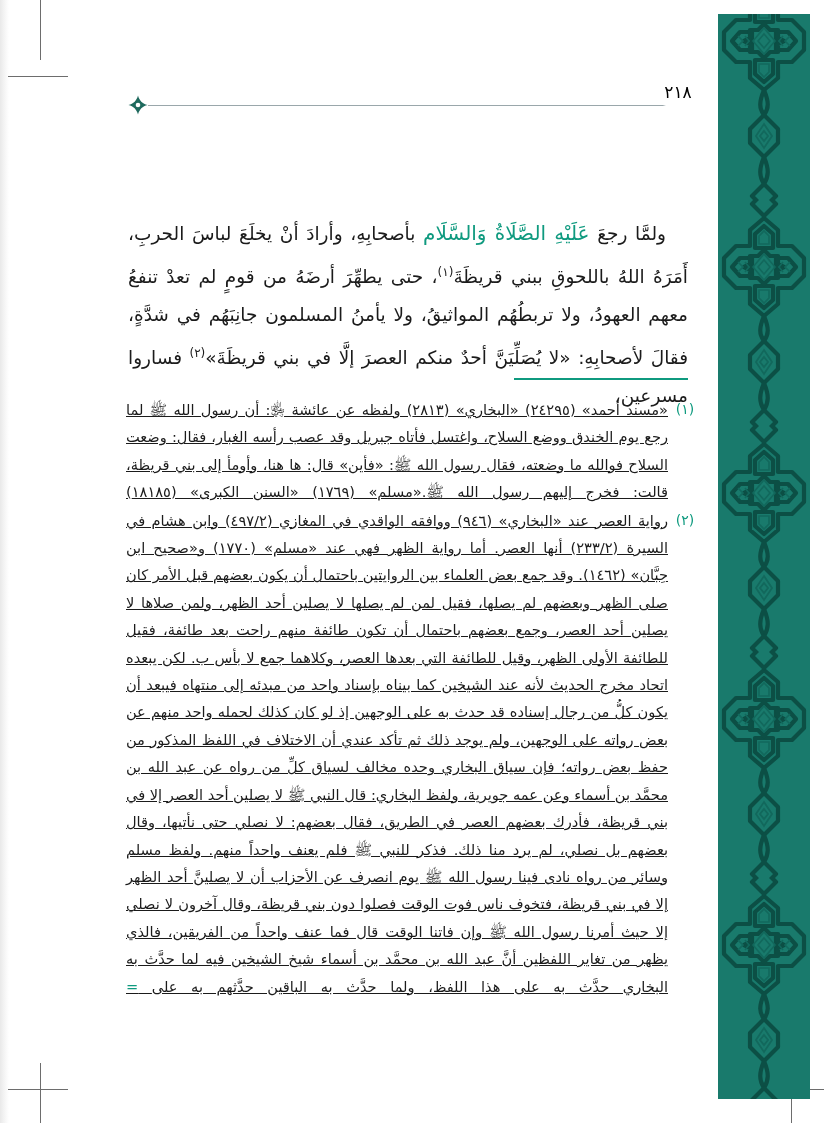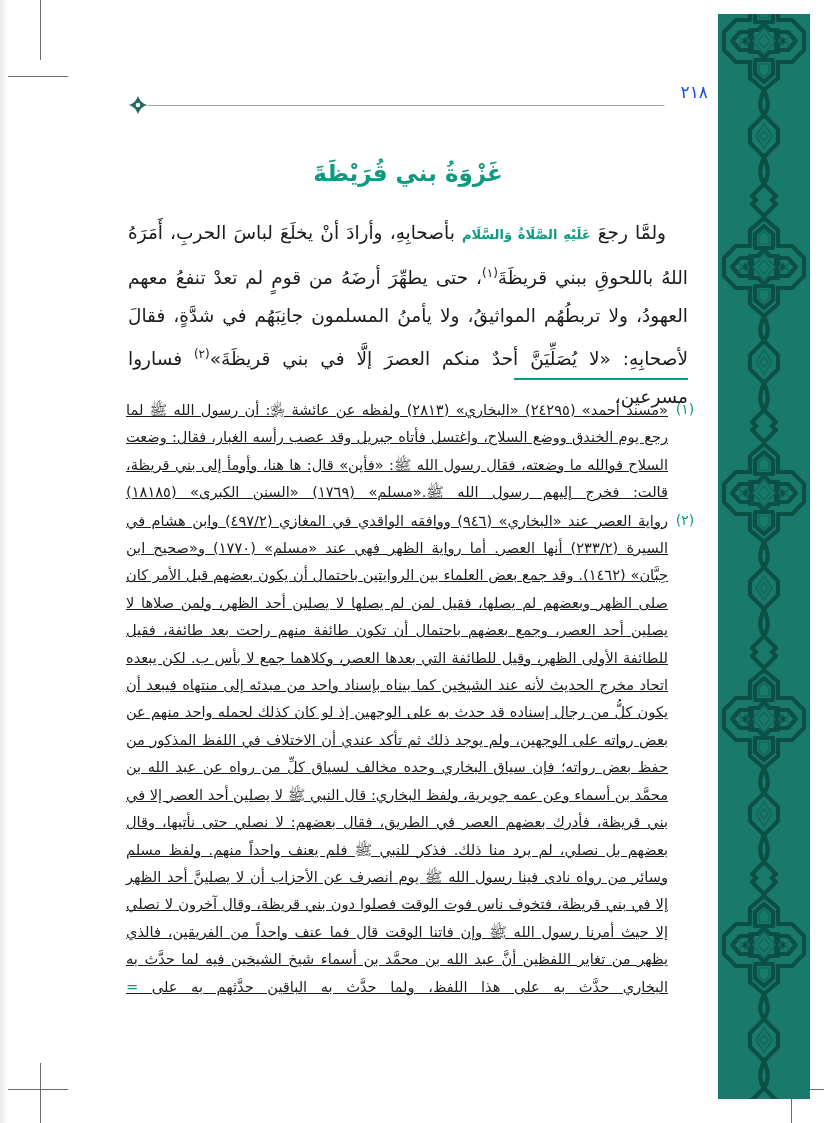--- a/index.html
+++ b/index.html
@@ -101,23 +101,23 @@
     background: #ffffff;
     border-bottom-left-radius: 40px;
     border-bottom-right-radius: 0;
     z-index: 5;
   }
   #page-number {
     position: absolute;
     right: 116px;
     top: 82px;
     width: 60px;
-    text-align: right;
+    text-align: center;
     font-size: 17px;
-    color: #1d4ed8;
+    color: #000000;
     letter-spacing: 1px;
     z-index: 6;
     direction: rtl;
   }
 
   
   #section-title {
     position: absolute;
     left: 128px;
     top: 160px;
@@ -139,22 +139,21 @@
     direction: rtl;
     text-align: justify;
     text-align-last: justify;
     font-size: 18.5px;
     line-height: 38px;
     color: #1b1b1b;
   }
   #body-text p { margin: 0; text-indent: 22px; }
   .honorific {
     color: #0f9a7f;
-    font-size: 13px;
-    font-weight: bold;
+    font-size: 20px;
   }
   .fn-ref {
     color: #1b1b1b;
     font-size: 12px;
     vertical-align: super;
   }
 
   
   #footnote-rule {
     position: absolute;
@@ -428,21 +427,20 @@
   <div id="page-number">٢١٨</div>
 
   <div id="header-rule-wrap">
     <div id="header-rule"></div>
     <svg id="header-diamond" viewBox="0 0 20 20">
       <path d="M10 0.5 C11.1 5.3 14.7 8.9 19.5 10 C14.7 11.1 11.1 14.7 10 19.5 C8.9 14.7 5.3 11.1 0.5 10 C5.3 8.9 8.9 5.3 10 0.5 Z" fill="#1f6a5e"></path>
       <circle cx="10" cy="10" r="2.3" fill="#ffffff"></circle>
     </svg>
   </div>
 
-  <div id="section-title">غَزْوَةُ بني قُرَيْظَةَ</div>
 
   <div id="body-text">
     <p><span>ولمَّا رجعَ </span><span class="honorific">عَلَيْهِ الصَّلَاةُ وَالسَّلَام</span><span> بأصحابِهِ، وأرادَ أنْ يخلَعَ لباسَ الحربِ، أَمَرَهُ اللهُ باللحوقِ ببني قريظَةَ</span><span class="fn-ref">(١)</span><span>، حتى يطهِّرَ أرضَهُ من قومٍ لم تعدْ تنفعُ معهم العهودُ، ولا تربطُهُم المواثيقُ، ولا يأمنُ المسلمون جانِبَهُم في شدَّةٍ، فقالَ لأصحابِهِ: «لا يُصَلِّيَنَّ أحدٌ منكم العصرَ إلَّا في بني قريظَةَ»</span><span class="fn-ref">(٢)</span><span> فساروا مسرعين،</span></p>
   </div>
 
   <div id="footnote-rule"></div>
 
   <div id="footnotes">
 
     <div class="footnote">

